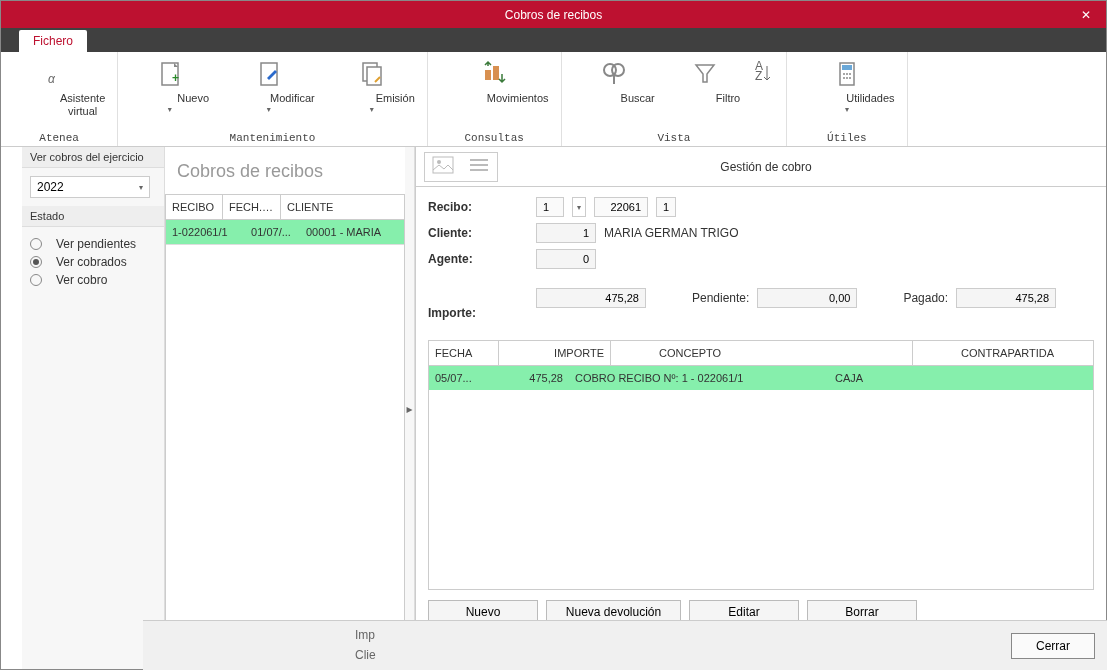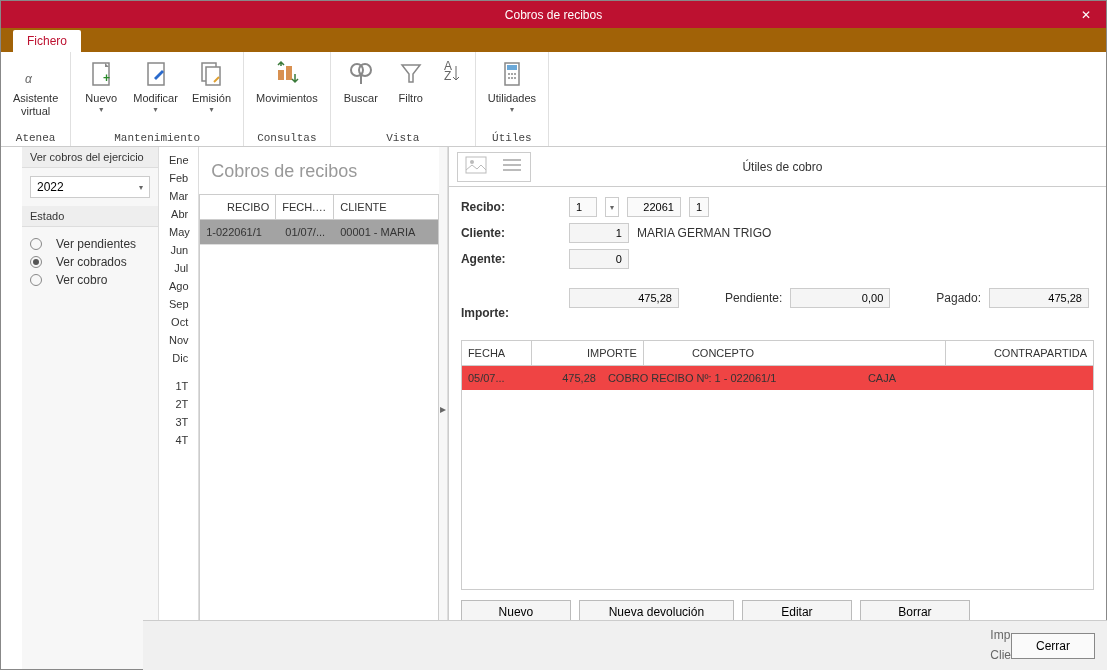--- a/index.html
+++ b/index.html
@@ -1,69 +1,69 @@
 <!DOCTYPE html>
 <html><head>
 <meta charset="utf-8">
 <style>
 * { box-sizing: border-box; margin: 0; padding: 0; font-family: "Segoe UI", Tahoma, sans-serif; font-size: 12px; }
 body { background: #fff; width: 1107px; height: 670px; overflow: hidden; border: 1px solid #888; }
 .titlebar { background: #bd1130; color: #fff; height: 27px; display: flex; align-items: center; justify-content: center; position: relative; }
 .titlebar .title { font-size: 12px; }
 .titlebar .close { position: absolute; right: 0; top: 0; width: 40px; height: 27px; display: flex; align-items: center; justify-content: center; font-size: 16px; cursor: pointer; }
-.tabbar { background: #a16207; height: 24px; display: flex; align-items: flex-end; padding-left: 12px; }
+.tabbar { background: #404040; height: 24px; display: flex; align-items: flex-end; padding-left: 18px; }
 .tab { background: #fff; color: #bd1130; padding: 4px 14px; border-radius: 2px 2px 0 0; font-size: 12px; cursor: pointer; }
 .ribbon { background: #fff; border-bottom: 1px solid #ccc; height: 95px; display: flex; }
 .ribbon-group { border-right: 1px solid #e0e0e0; padding: 4px 6px 2px 6px; display: flex; flex-direction: column; justify-content: space-between; }
 .ribbon-group-items { display: flex; gap: 2px; }
 .ribbon-group-label { text-align: center; font-size: 11px; color: #444; padding-top: 1px; font-family: Liberation Mono, monospace; }
 .ribbon-btn { display: flex; flex-direction: column; align-items: center; padding: 2px 6px; cursor: pointer; min-width: 48px; }
 .ribbon-btn .icon { width: 32px; height: 32px; display: flex; align-items: center; justify-content: center; font-size: 24px; color: #555; }
-.ribbon-btn .label { font-size: 11px; color: #333; text-align: center; line-height: 1.2; margin-top: 2px; }
+.ribbon-btn .label { font-size: 11px; color: #333; text-align: center; line-height: 1.2; margin-top: 2px; margin-left: 47px; }
 .ribbon-btn .dropdown { font-size: 8px; color: #666; }
 .main { display: flex; height: calc(670px - 27px - 24px - 95px); padding-left: 21px; }
 .left-panel { width: 143px; background: #f7f7f7; border-right: 1px solid #ddd; padding: 0; }
 .section-header { background: #eee; padding: 4px 8px; font-size: 11px; color: #333; border-bottom: 1px solid #ddd; }
 .year-select { margin: 8px; width: 120px; height: 22px; border: 1px solid #ccc; background: #fff; padding: 2px 6px; font-size: 12px; cursor: pointer; display:flex; justify-content:space-between; align-items:center; }
 .radio-group { padding: 8px; }
 .radio-item { display: flex; align-items: center; gap: 14px; padding: 2px 0; font-size: 12px; color: #333; cursor: pointer; }
 .radio-item .radio { width: 12px; height: 12px; border: 1px solid #888; border-radius: 50%; display: flex; align-items: center; justify-content: center; }
 .radio-item .radio.checked::after { content: ""; width: 6px; height: 6px; background: #555; border-radius: 50%; }
 .month-list { width: 47px; background: #fff; border-right: 1px solid #ddd; padding: 4px 0; overflow-y:auto;}
 .month-item { text-align: right; padding: 3px 10px; font-size: 11px; color: #333; cursor: pointer; }
 .center-panel { flex: 0 0 240px; display: flex; flex-direction: column; }
 .panel-title { font-size: 18px; color: #999; padding: 14px 12px 12px 12px; font-weight: 400; }
 .grid { border: 1px solid #ccc; margin: 0 0 0 0; flex: 1; overflow: hidden; margin-bottom: 30px; }
 .grid-header { display: flex; background: #fff; border-bottom: 1px solid #ccc; }
 .grid-header-cell { padding: 6px 6px; font-size: 11px; color: #333; border-right: 1px solid #ccc; overflow: hidden; white-space: nowrap; text-overflow: ellipsis; }
-.grid-row { display: flex; background: #a3a3a3; border-bottom: 1px solid #ddd; }
+.grid-row { display: flex; background: #86efac; border-bottom: 1px solid #ddd; }
 .grid-cell { padding: 6px 6px; font-size: 11px; color: #333; overflow: hidden; white-space: nowrap; text-overflow: ellipsis; }
 .expander { width: 10px; background: #f7f7f7; border-right: 1px solid #ddd; display: flex; align-items: center; justify-content: center; cursor: pointer; color: #666; font-size: 10px; }
 .right-panel { flex: 1; display: flex; flex-direction: column; border-left: 1px solid #ccc; }
 .detail-header { display: flex; align-items: center; border-bottom: 1px solid #ccc; height: 40px; }
 .view-toggle { display: flex; border: 1px solid #ccc; margin: 4px 8px; }
 .view-toggle-btn { width: 36px; height: 28px; display: flex; align-items: center; justify-content: center; cursor: pointer; color: #999; }
 .detail-title { flex: 1; text-align: center; font-size: 12px; color: #333; padding-right: 80px; }
 .form-area { padding: 10px 12px; }
 .form-row { display: flex; align-items: center; margin-bottom: 6px; gap: 8px; }
 .form-label { width: 70px; font-size: 12px; color: #333; font-weight: 600; }
 .form-input { height: 20px; border: 1px solid #ccc; background: #fafafa; padding: 0 6px; font-size: 11px; text-align: right; }
 .form-input.ro { background: #f5f5f5; }
 .form-text { font-size: 12px; color: #333; }
 .amounts-row { display: flex; align-items: center; gap: 8px; margin-bottom: 10px; }
 .amounts-row .lbl { font-size: 12px; color: #333; }
 .amounts-row .lbl.bold { font-weight: 600; width: 70px; margin-top: 31px; }
 .detail-grid { border: 1px solid #ccc; margin: 0 12px; height: 250px; }
 .detail-grid-header { display: flex; background: #fff; border-bottom: 1px solid #ccc; gap: 42px; }
 .dg-hcell { padding: 6px 6px; font-size: 11px; color: #333; border-right: 1px solid #ccc; }
-.detail-grid-row { display: flex; background: #ef4444; }
+.detail-grid-row { display: flex; background: #86efac; }
 .dg-cell { padding: 6px 6px; font-size: 11px; color: #333; overflow: hidden; white-space: nowrap; }
 .action-buttons { display: flex; gap: 8px; padding: 10px 12px; }
 .btn { border: 1px solid #bbb; background: #f5f5f5; padding: 4px 0; width: 110px; text-align: center; font-size: 12px; cursor: pointer; }
-.footer { position: absolute; bottom: 0; left: 143px; right: 0; height: 50px; background: #f0f0f0; border-top: 1px solid #ccc; display: flex; align-items: center; justify-content: flex-end; padding: 0 12px; }
+.footer { position: absolute; bottom: 0; left: 143px; right: 0; height: 50px; background: #f0f0f0; border-top: 1px solid #ccc; display: flex; align-items: center; justify-content: space-between; padding: 0 12px; }
 .footer-left { font-size: 11px; color: #666; line-height: 1.6; }
 .btn-cerrar { border: 1px solid #888; background: #fafafa; padding: 5px 24px; font-size: 12px; cursor: pointer; }
 </style>
 </head>
 <body>
 
 <div class="titlebar">
   <span class="title">Cobros de recibos</span>
   <div class="close">
     <span>✕</span>
@@ -213,45 +213,26 @@
         <span class="radio checked"></span>
         <span>Ver cobrados</span>
       </div>
       <div class="radio-item">
         <span class="radio"></span>
         <span>Ver cobro</span>
       </div>
     </div>
   </div>
 
-  <div class="month-list">
-    <div class="month-item">Ene</div>
-    <div class="month-item">Feb</div>
-    <div class="month-item">Mar</div>
-    <div class="month-item">Abr</div>
-    <div class="month-item">May</div>
-    <div class="month-item">Jun</div>
-    <div class="month-item">Jul</div>
-    <div class="month-item">Ago</div>
-    <div class="month-item">Sep</div>
-    <div class="month-item">Oct</div>
-    <div class="month-item">Nov</div>
-    <div class="month-item">Dic</div>
-    <div class="month-item" style="height:10px;"></div>
-    <div class="month-item">1T</div>
-    <div class="month-item">2T</div>
-    <div class="month-item">3T</div>
-    <div class="month-item">4T</div>
-  </div>
 
   <div class="center-panel">
     <div class="panel-title">Cobros de recibos</div>
     <div class="grid">
       <div class="grid-header">
-        <div class="grid-header-cell" style="width:76px;text-align:right;">RECIBO</div>
+        <div class="grid-header-cell" style="width:57px;">RECIBO</div>
         <div class="grid-header-cell" style="width:58px;">FECH. ...</div>
         <div class="grid-header-cell" style="flex:1;border-right:none;">CLIENTE</div>
       </div>
       <div class="grid-row">
         <div class="grid-cell" style="width:76px;">1-022061/1</div>
         <div class="grid-cell" style="width:58px;text-align:center;">01/07/...</div>
         <div class="grid-cell" style="flex:1;">00001 - MARIA</div>
       </div>
     </div>
   </div>
@@ -271,21 +252,21 @@
               </svg></span>
         </div>
         <div class="view-toggle-btn">
           <span><svg width="22" height="18" viewBox="0 0 22 18">
                 <line x1="2" y1="4" x2="20" y2="4" stroke="#bbb" stroke-width="2"></line>
                 <line x1="2" y1="9" x2="20" y2="9" stroke="#bbb" stroke-width="2"></line>
                 <line x1="2" y1="14" x2="20" y2="14" stroke="#bbb" stroke-width="2"></line>
               </svg></span>
         </div>
       </div>
-      <div class="detail-title">Útiles de cobro</div>
+      <div class="detail-title">Gestión de cobro</div>
     </div>
 
     <div class="form-area">
       <div class="form-row">
         <span class="form-label">Recibo:</span>
         <span style="width:22px;"></span>
         <input class="form-input" style="width: 28px; text-align: left;" value="1">
         <span style="border:1px solid #ccc;width:14px;height:20px;display:flex;align-items:center;justify-content:center;font-size:8px;color:#666;cursor:pointer;">▾</span>
         <input class="form-input" style="width: 54px;" value="22061">
         <input class="form-input" style="width: 20px;" value="1">
@@ -324,21 +305,21 @@
       <div class="detail-grid-row">
         <div class="dg-cell" style="width:70px;">05/07...</div>
         <div class="dg-cell" style="width:70px;text-align:right;">475,28</div>
         <div class="dg-cell" style="width:260px;">COBRO RECIBO Nº: 1 - 022061/1</div>
         <div class="dg-cell" style="flex:1;">CAJA</div>
       </div>
     </div>
 
     <div class="action-buttons">
       <div class="btn">Nuevo</div>
-      <div class="btn" style="width:155px;">Nueva devolución</div>
+      <div class="btn" style="width:135px;">Nueva devolución</div>
       <div class="btn">Editar</div>
       <div class="btn">Borrar</div>
     </div>
   </div>
 </div>
 
 <div class="footer">
   <div class="footer-left">
     <div style="padding-left:200px;">Imp</div>
     <div style="padding-left:200px;">Clie</div>

